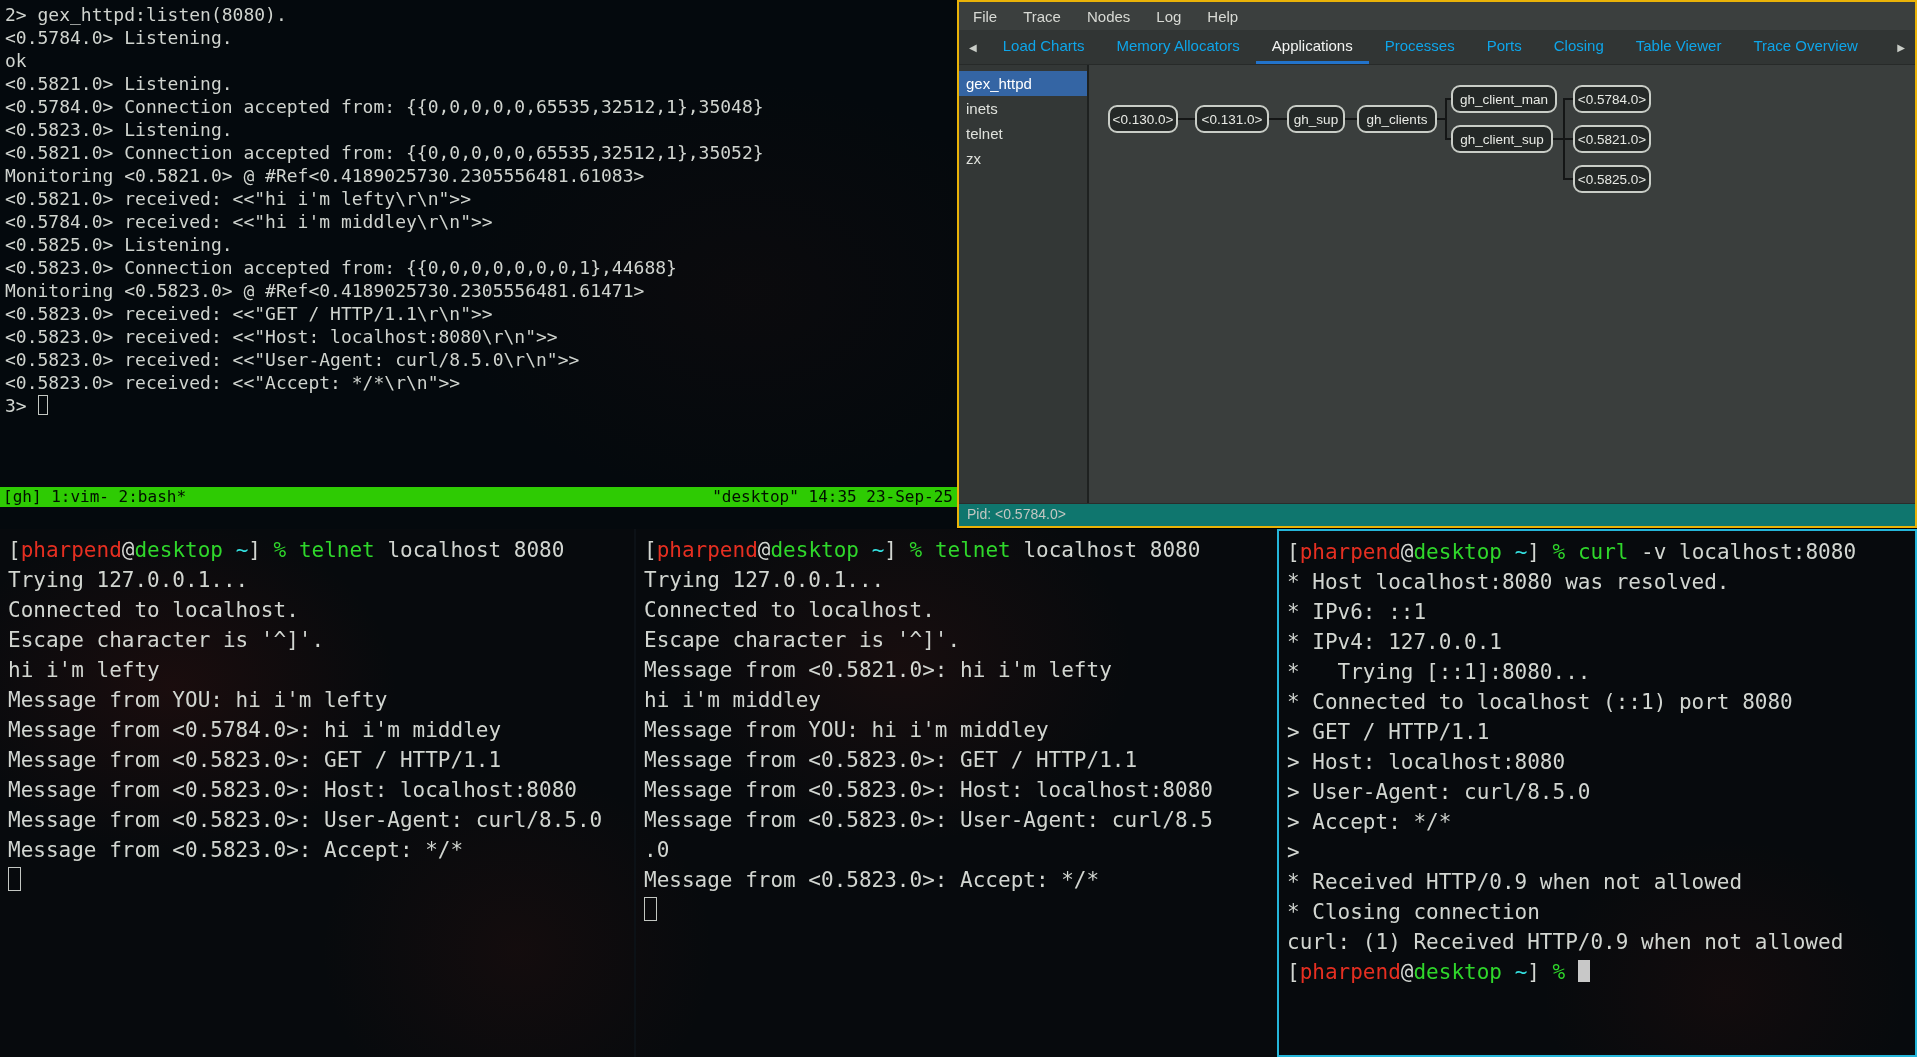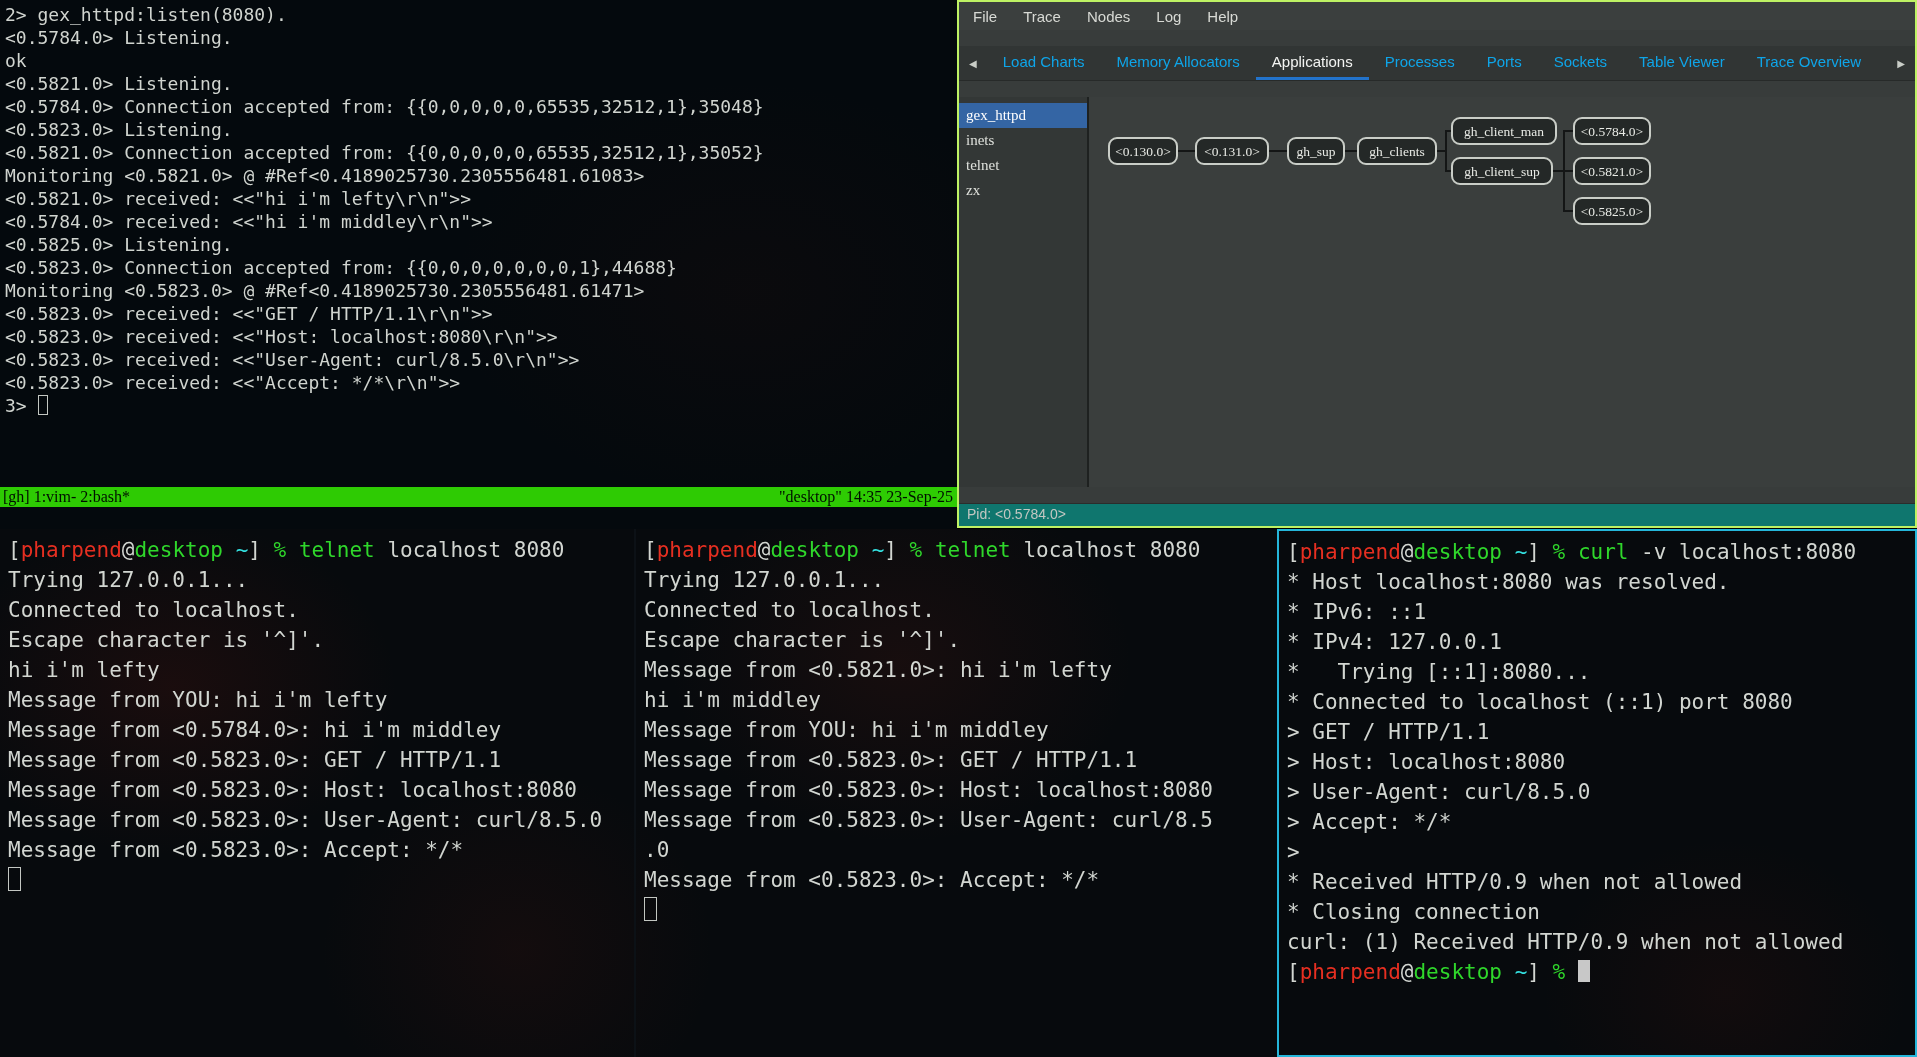--- a/index.html
+++ b/index.html
@@ -6,39 +6,39 @@
   #screen{position:relative;width:1917px;height:1057px;overflow:hidden;background:#000;
           font-family:"DejaVu Sans Mono",monospace;}
   
   #erl-pane{position:absolute;left:0;top:0;width:957px;height:529px;
             background:radial-gradient(ellipse 420px 300px at 78% 55%, rgba(70,22,14,0.10), transparent 70%),#04090d;}
   #erl-lines{padding:3px 0 0 5px;font-size:18px;line-height:23px;color:#d0d4cf;}
   #erl-lines .tline{white-space:pre;}
   
   #tmux-bar{position:absolute;left:0;top:487px;width:957px;height:20px;background:#2ecb03;
             color:#042b00;display:flex;justify-content:space-between;align-items:center;
-            font-size:16px;line-height:20px;color:#0a1a00;font-family:Liberation Serif, serif;}
+            font-size:16px;line-height:20px;color:#0a1a00;}
   #tmux-bar span{color:#001000;white-space:pre;}
   #tmux-left{padding-left:3px;}
   #tmux-right{padding-right:4px;}
   
   #observer{position:absolute;left:957px;top:0;width:960px;height:528px;box-sizing:border-box;
-            border:2px solid #bef264;background:#383c3b;display:flex;flex-direction:column;
-            font-family:"Liberation Sans",sans-serif;gap:16px;}
+            border:2px solid #eab308;background:#383c3b;display:flex;flex-direction:column;
+            font-family:"Liberation Sans",sans-serif;}
   #obs-menubar{height:28px;background:#3b3f3e;display:flex;align-items:center;gap:26px;
                padding-left:14px;flex:0 0 auto;}
   .menu-item{color:#d8dad5;font-size:15px;}
   #obs-tabbar{height:34px;background:#313534;border-bottom:1px solid #272a29;display:flex;
               align-items:stretch;flex:0 0 auto;}
   .tab-arrow{color:#c9cdc7;font-size:10px;display:flex;align-items:center;padding:0 10px;}
   #obs-tabs{display:flex;flex:1 1 auto;}
   .tab{font-size:15px;color:#0ea5e9;padding:0 16px;display:flex;align-items:center;
        box-sizing:border-box;border-bottom:3px solid transparent;}
   .tab.active{color:#f3f4f2;border-bottom:3px solid #2273cb;}
-  #obs-main{flex:1 1 auto;display:flex;min-height:0;font-family:Liberation Serif, serif;}
+  #obs-main{flex:1 1 auto;display:flex;min-height:0;}
   #obs-sidebar{width:128px;flex:0 0 auto;background:#333736;border-right:2px solid #1e2120;
                padding-top:6px;}
   .side-item{height:25px;line-height:25px;padding-left:7px;font-size:15px;color:#dfe1dc;}
   .side-item.selected{background:#3465a4;color:#ffffff;}
   #obs-canvas{position:relative;flex:1 1 auto;background:#3a3e3d;}
   .tree-node{position:absolute;height:28px;line-height:26px;box-sizing:border-box;
              background:#242827;border:2px solid #c9cdc7;border-radius:9px;color:#e8eae5;
              font-size:13.5px;text-align:center;white-space:nowrap;}
   .tree-line{position:absolute;background:#141616;}
   #obs-status{height:22px;flex:0 0 auto;background:#0f766e;border-top:1px solid #2a2d2c;
@@ -108,21 +108,21 @@
         <span class="menu-item">Help</span>
       </div>
     <div id="obs-tabbar">
       <span class="tab-arrow">◀</span>
       <div id="obs-tabs">
           <span class="tab">Load Charts</span>
           <span class="tab">Memory Allocators</span>
           <span class="tab active">Applications</span>
           <span class="tab">Processes</span>
           <span class="tab">Ports</span>
-          <span class="tab">Sockets</span>
+          <span class="tab">Closing</span>
           <span class="tab">Table Viewer</span>
           <span class="tab">Trace Overview</span>
         </div>
       <span class="tab-arrow">▶</span>
     </div>
     <div id="obs-main">
       <div id="obs-sidebar">
           <div class="side-item selected">gex_httpd</div>
           <div class="side-item">inets</div>
           <div class="side-item">telnet</div>

